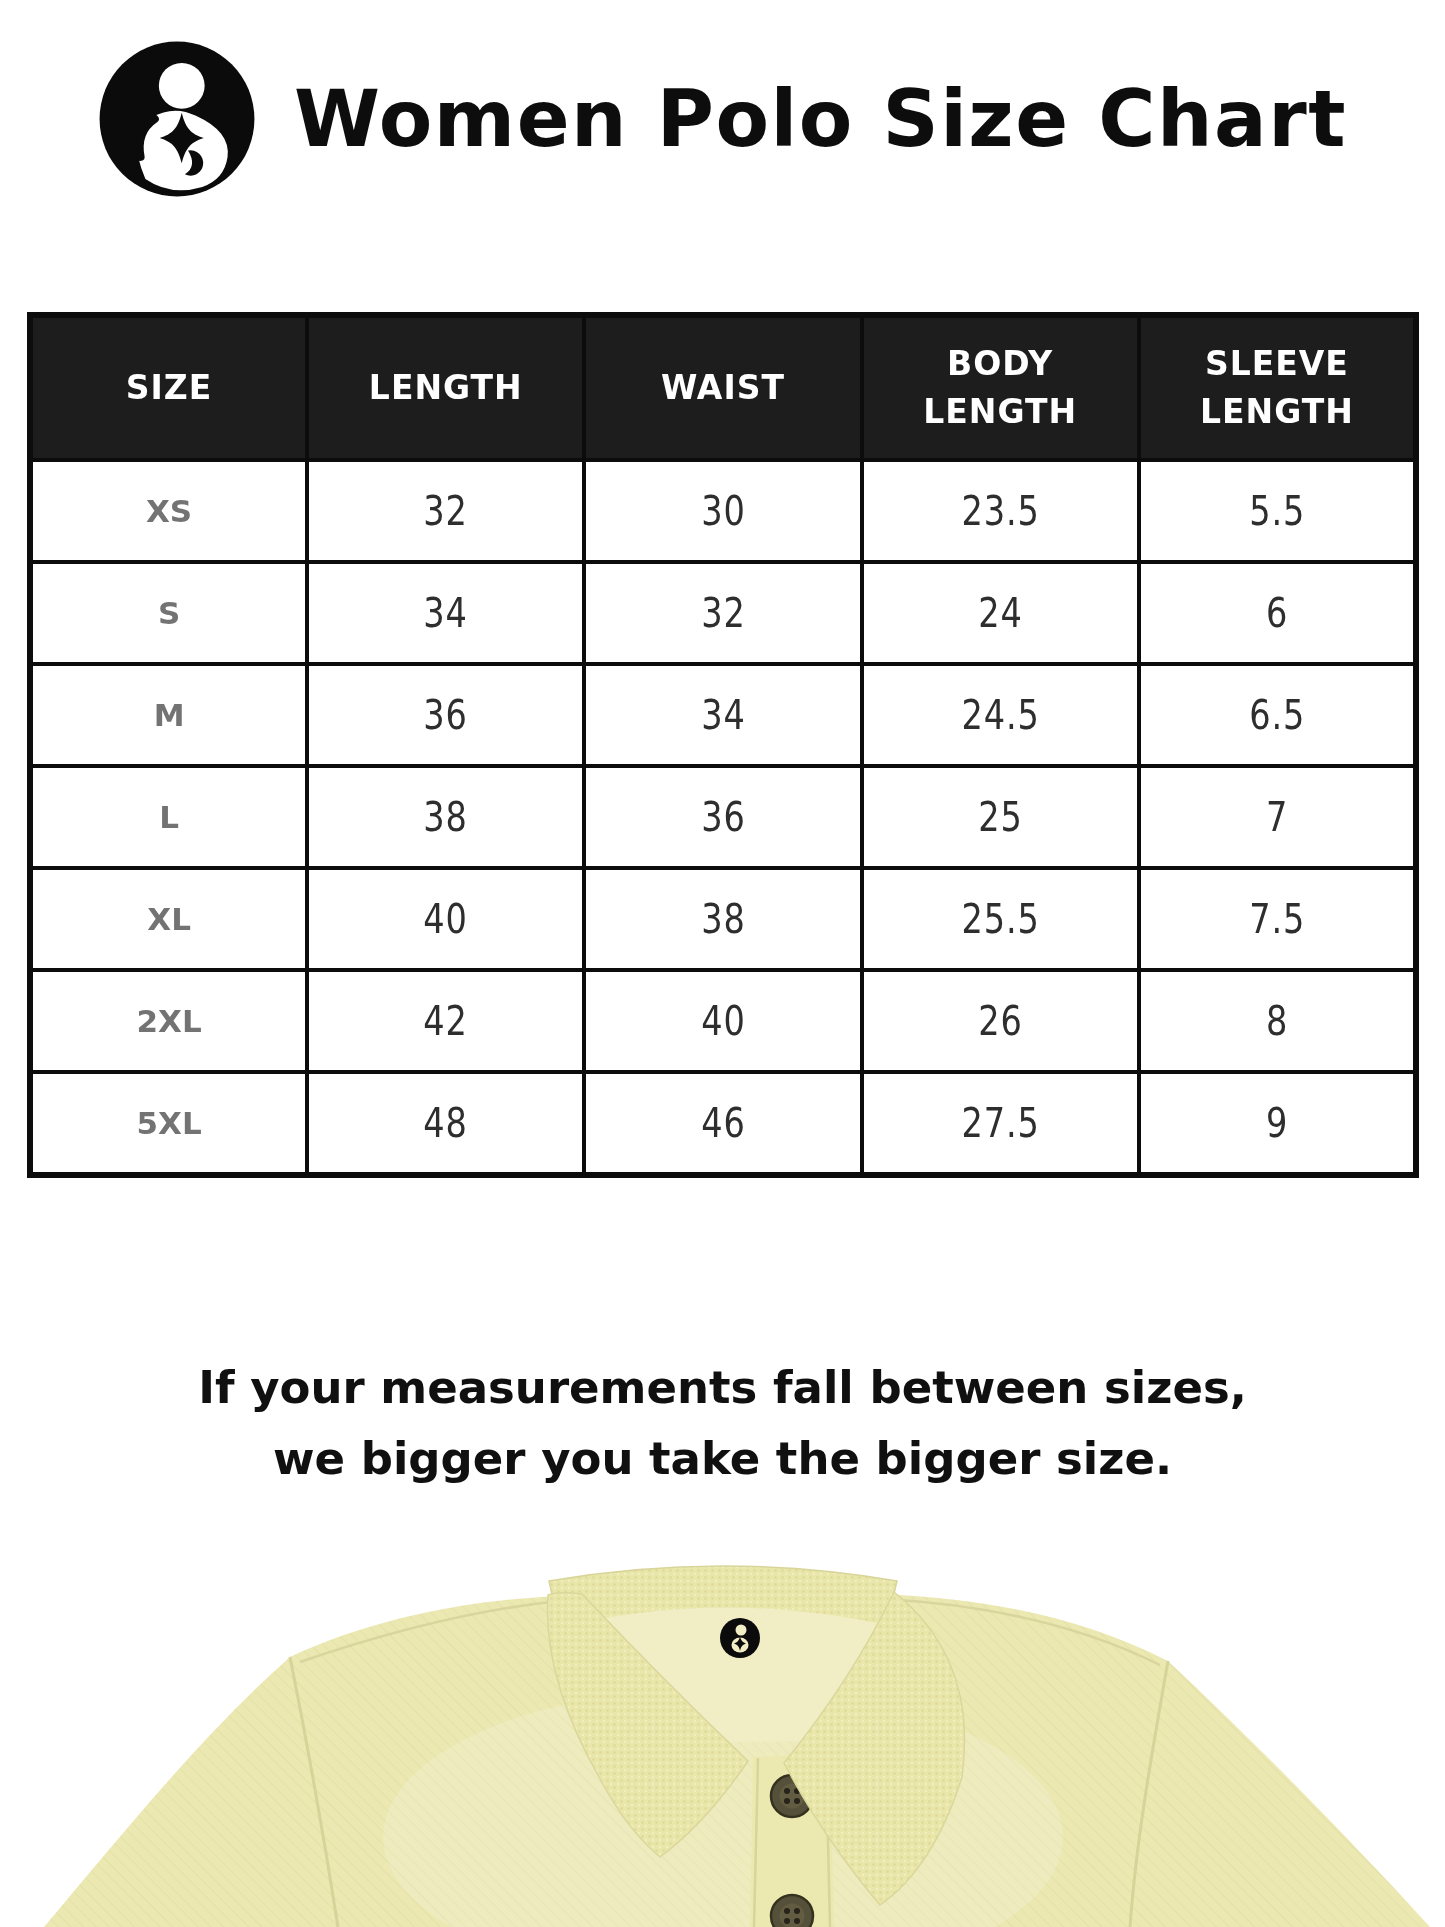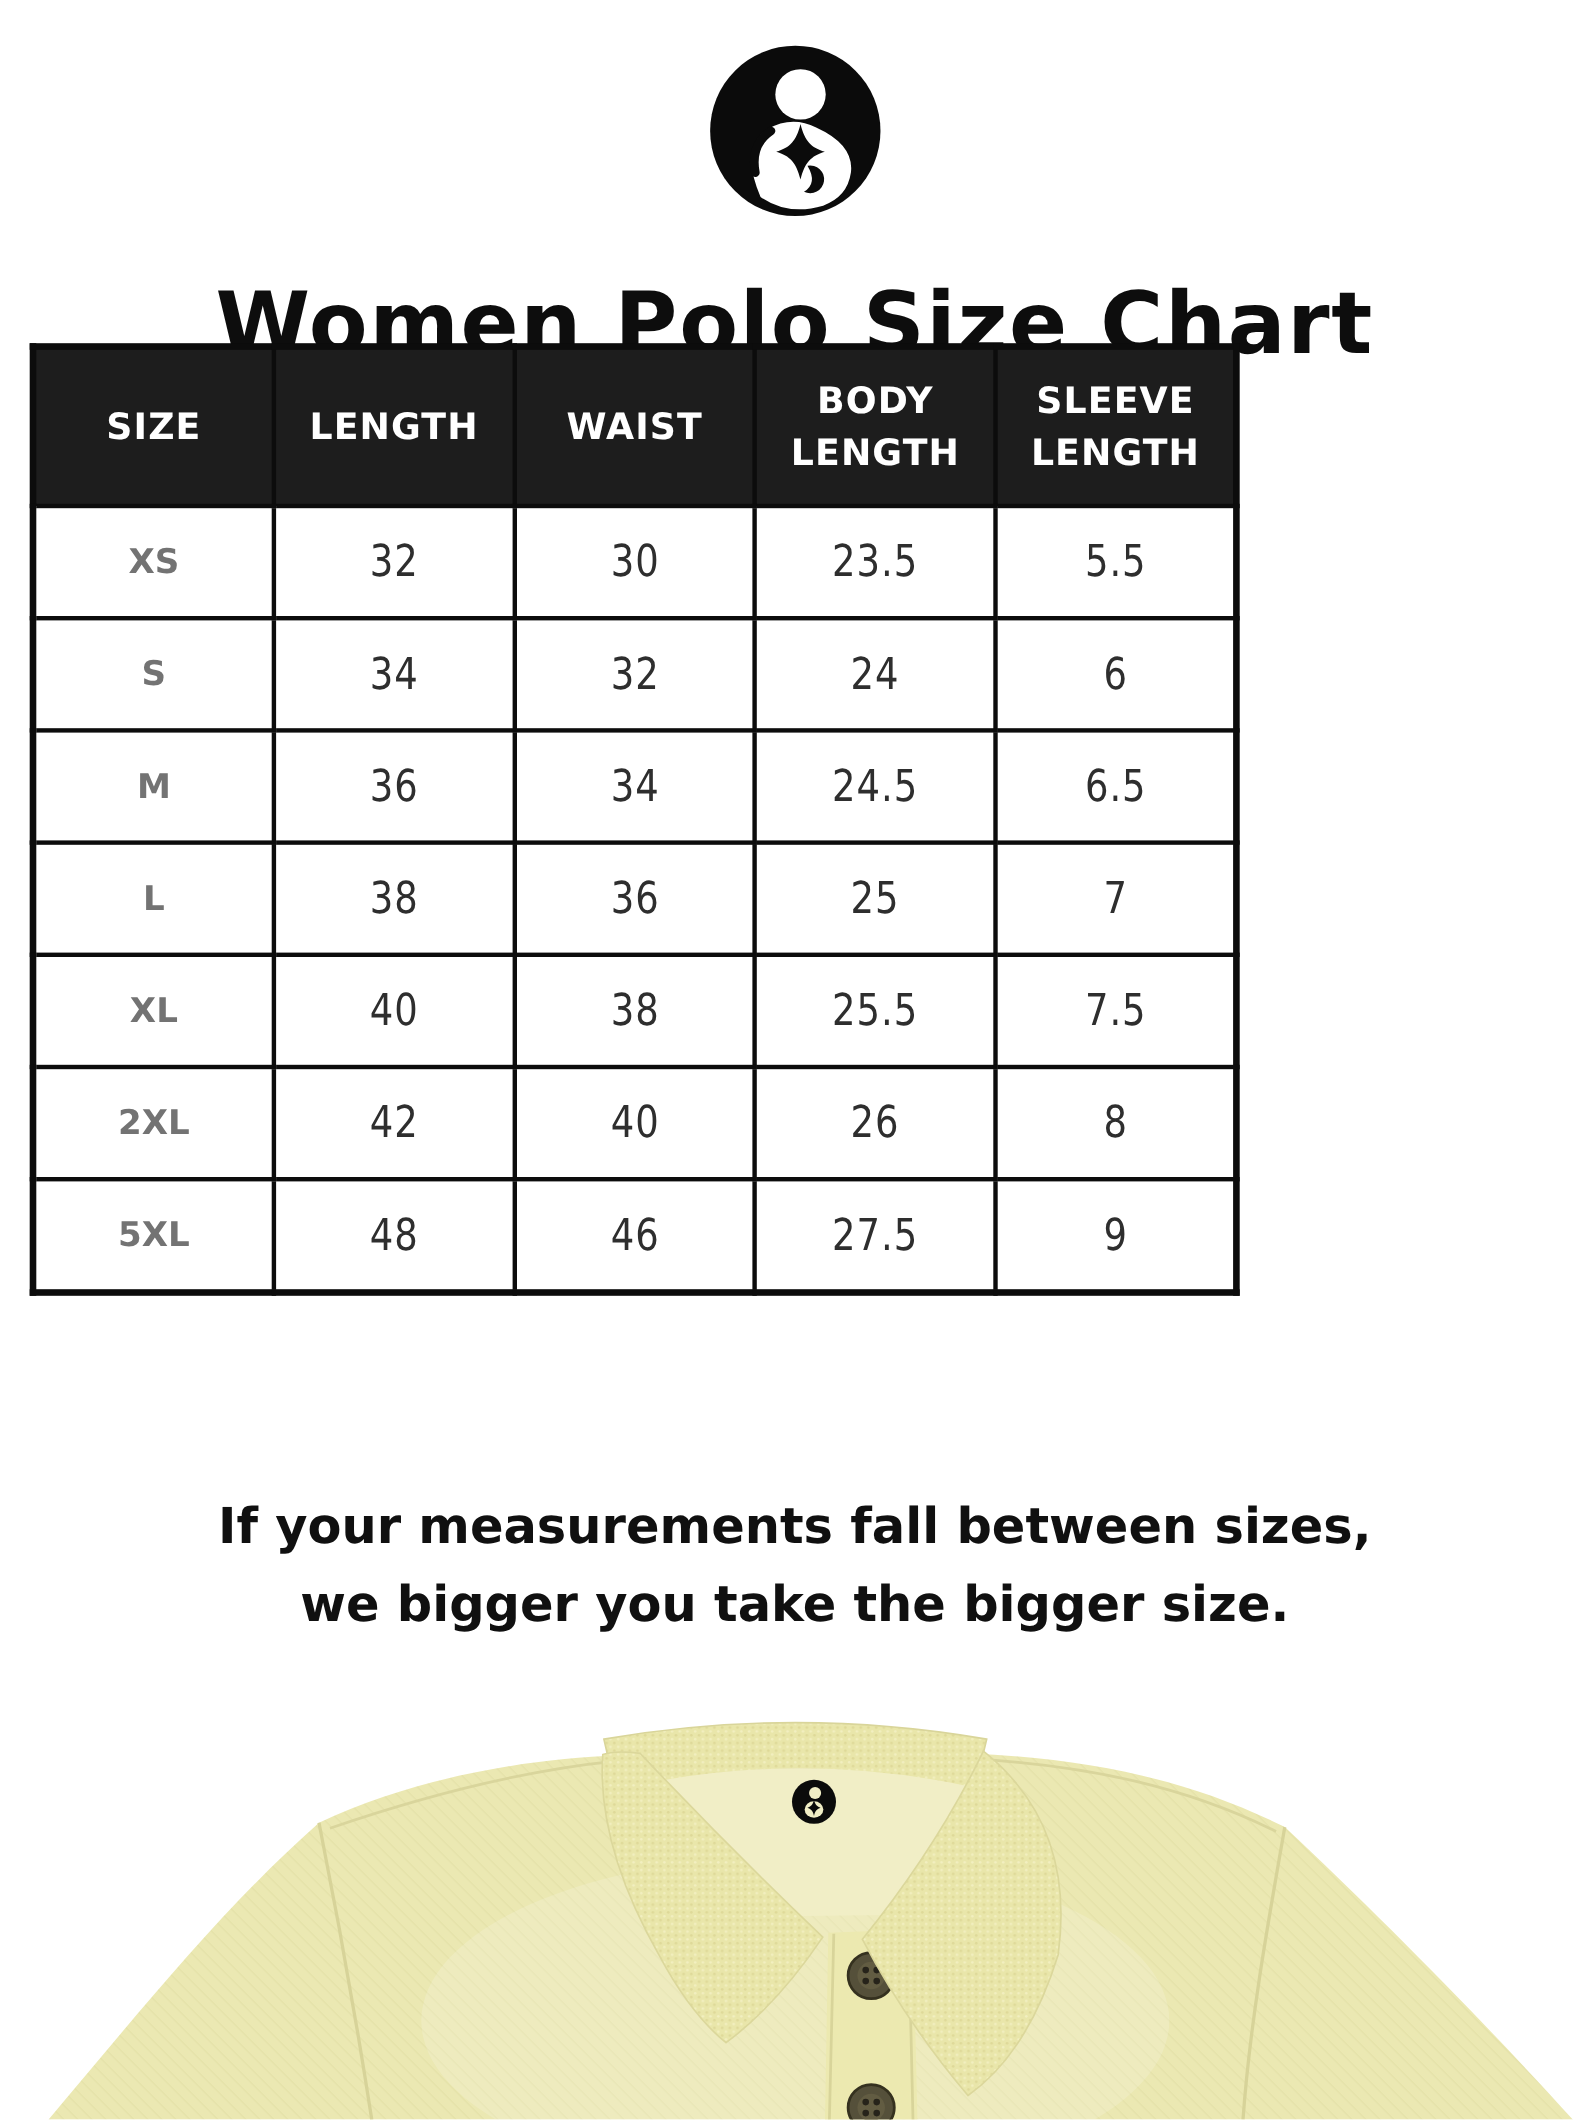--- a/index.html
+++ b/index.html
@@ -6,30 +6,30 @@
   .page{
     position:relative;
     width:1445px;height:1927px;
     background:#ffffff;
     overflow:hidden;
     font-family:"DejaVu Sans","Liberation Sans",sans-serif;
   }
   
   .brand-header{
     position:absolute;top:40px;left:0;width:100%;
-    display:flex;align-items:center;justify-content:center;gap:52px;flex-direction:column;
+    display:flex;align-items:center;justify-content:center;gap:38px;
   }
   .brand-logo{width:158px;height:158px;flex:0 0 auto;}
   .page-title{
     font-size:78px;font-weight:bold;color:#0d0d0d;
     letter-spacing:1.5px;white-space:nowrap;
   }
   
   .size-table{
-    position:absolute;left:27px;top:312px;width:1100px;
+    position:absolute;left:27px;top:312px;width:1392px;
     border-collapse:collapse;table-layout:fixed;
     border:6px solid #0c0c0c;
   }
   .size-table th,.size-table td{
     border:4px solid #0c0c0c;text-align:center;vertical-align:middle;
     padding:0 24px;
   }
   .size-table th{
     background:#1d1d1d;color:#ffffff;height:140px;
     font-size:33px;font-weight:bold;letter-spacing:1px;line-height:1.45;

